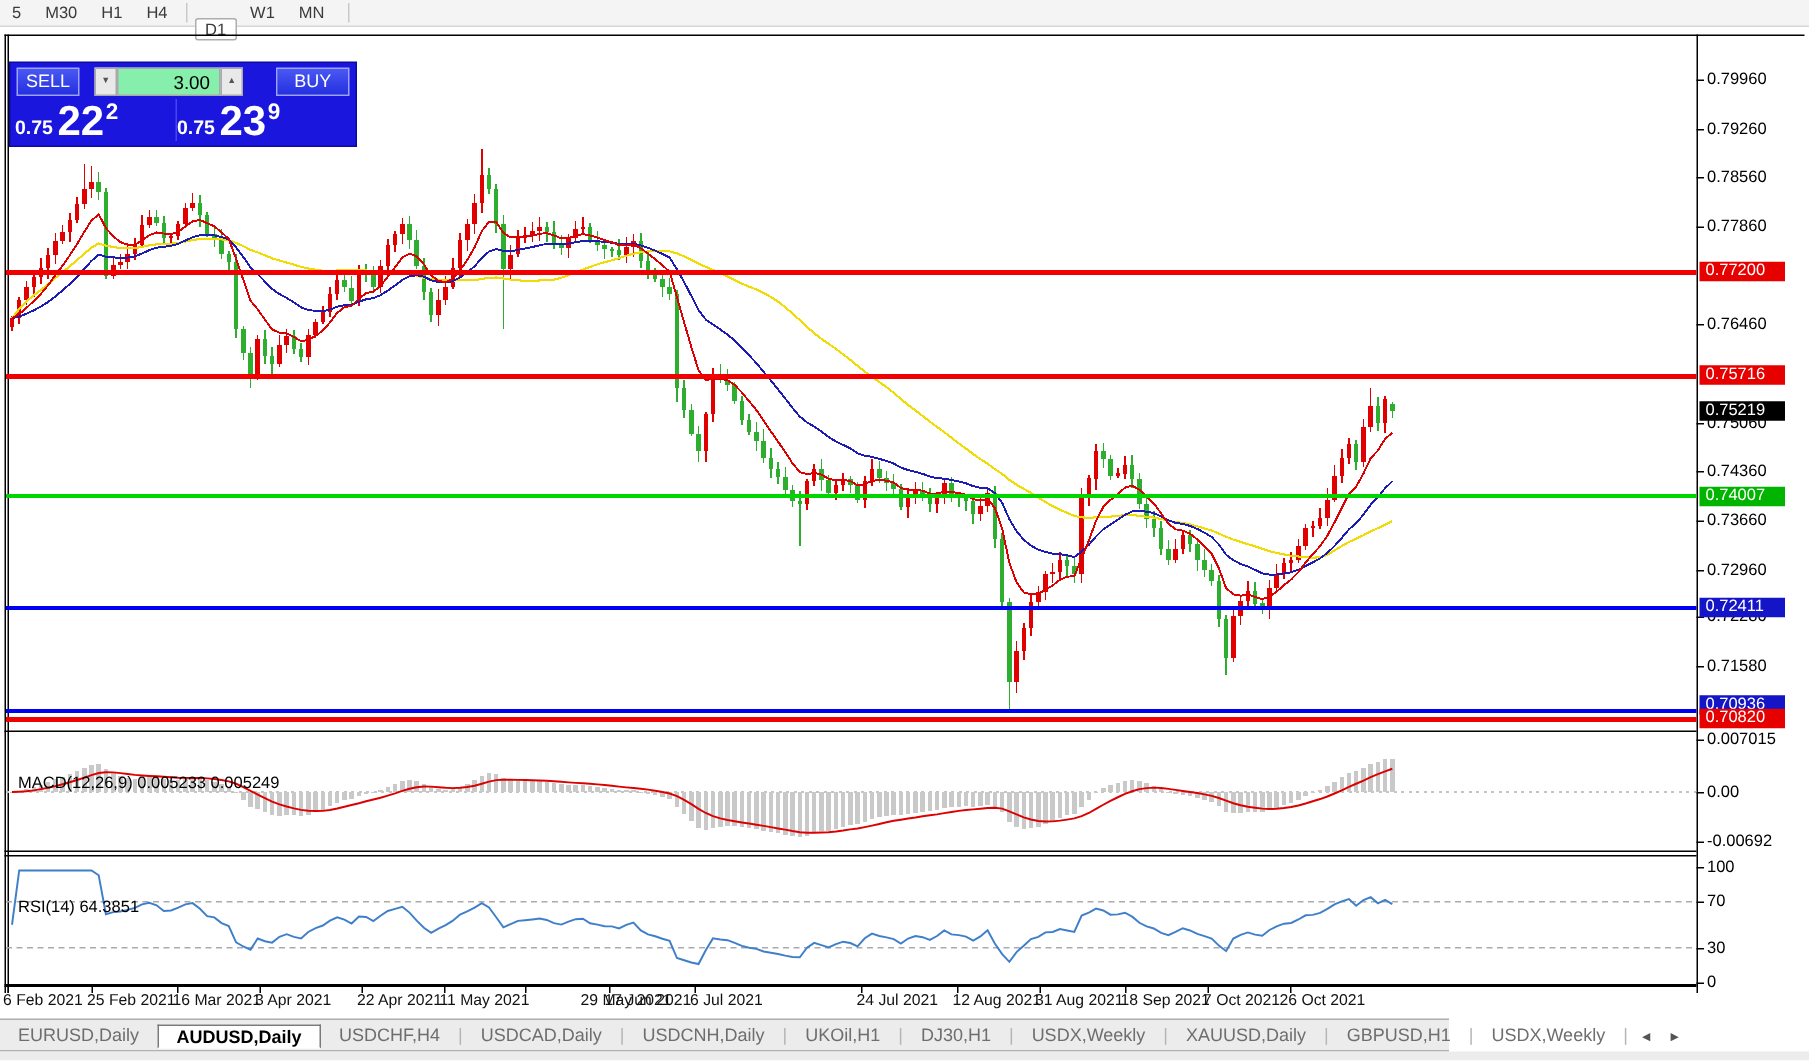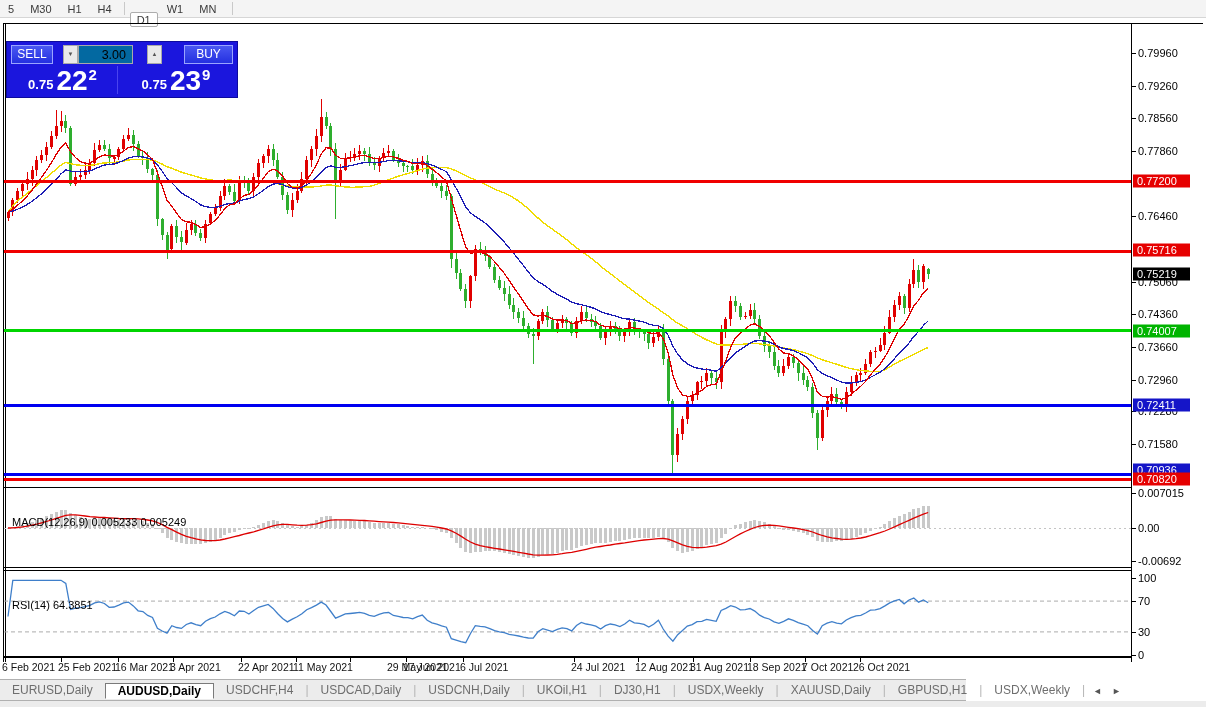--- a/index.html
+++ b/index.html
@@ -23,22 +23,22 @@
   #chart-title .ohlc { margin-left:8px; }
 
   
   #trade-panel { position:absolute; left:7px; top:42px; width:230px; height:55px; background:#1b16dd; z-index:40; box-shadow:0 0 0 1px #0d0a9e; }
   .tp-btn { position:absolute; color:#fff; font-size:12px; text-align:center; background:linear-gradient(180deg,#4a58f2,#2430e0); border:1px solid #9aa4ff; line-height:17px; cursor:pointer; }
   #sell-btn { left:4px; top:3px; width:42px; height:19px; }
   #buy-btn  { left:177px; top:3px; width:49px; height:19px; }
   .spin-btn { position:absolute; top:3px; width:15px; height:19px; background:#e9e9e9; border:1px solid #a9a9a9; color:#555; font-size:6px; line-height:17px; text-align:center; cursor:pointer; }
   #spin-down { left:56px; }
   #spin-up { left:140px; }
-  #vol-field { position:absolute; left:71px; top:3px; width:55px; height:19px; background:#0369a1; border:1px solid #a9a9a9; font-size:12.5px; text-align:right; padding-right:6px; font-family:"Liberation Sans",sans-serif; }
-  .price-box { position:absolute; top:24px; height:28px; color:#fff; display:flex; align-items:flex-end; justify-content:center; cursor:pointer; }
+  #vol-field { position:absolute; left:71px; top:3px; width:69px; height:19px; background:#86efac; border:1px solid #a9a9a9; font-size:12.5px; text-align:right; padding-right:6px; font-family:"Liberation Sans",sans-serif; }
+  .price-box { position:absolute; top:24px; height:28px; color:#fff; display:flex; align-items:flex-end; cursor:pointer; }
   #sell-price-box { left:3px; width:105px; }
   #buy-price-box { left:110px; width:117px; border-left:1px solid #4a44ef; }
   .price-box .small { font-size:13px; font-weight:bold; margin:0 3px 2px 0; }
   .price-box .big { font-size:28px; font-weight:bold; line-height:26px; letter-spacing:0; }
   .price-box .sup { font-size:15px; font-weight:bold; align-self:flex-start; margin:0 0 0 1px; }
 
   
   .ax-label { position:absolute; left:1138px; font-size:11px; color:#000; transform:translateY(-50%); white-space:nowrap; }
   .ax-hl { position:absolute; left:1133px; width:57px; height:13px; font-size:11px; color:#fff; line-height:13px; padding-left:4px; transform:translateY(-50%); white-space:nowrap; }
   .ax-tick { position:absolute; left:1131px; width:5px; height:1px; background:#000; }

